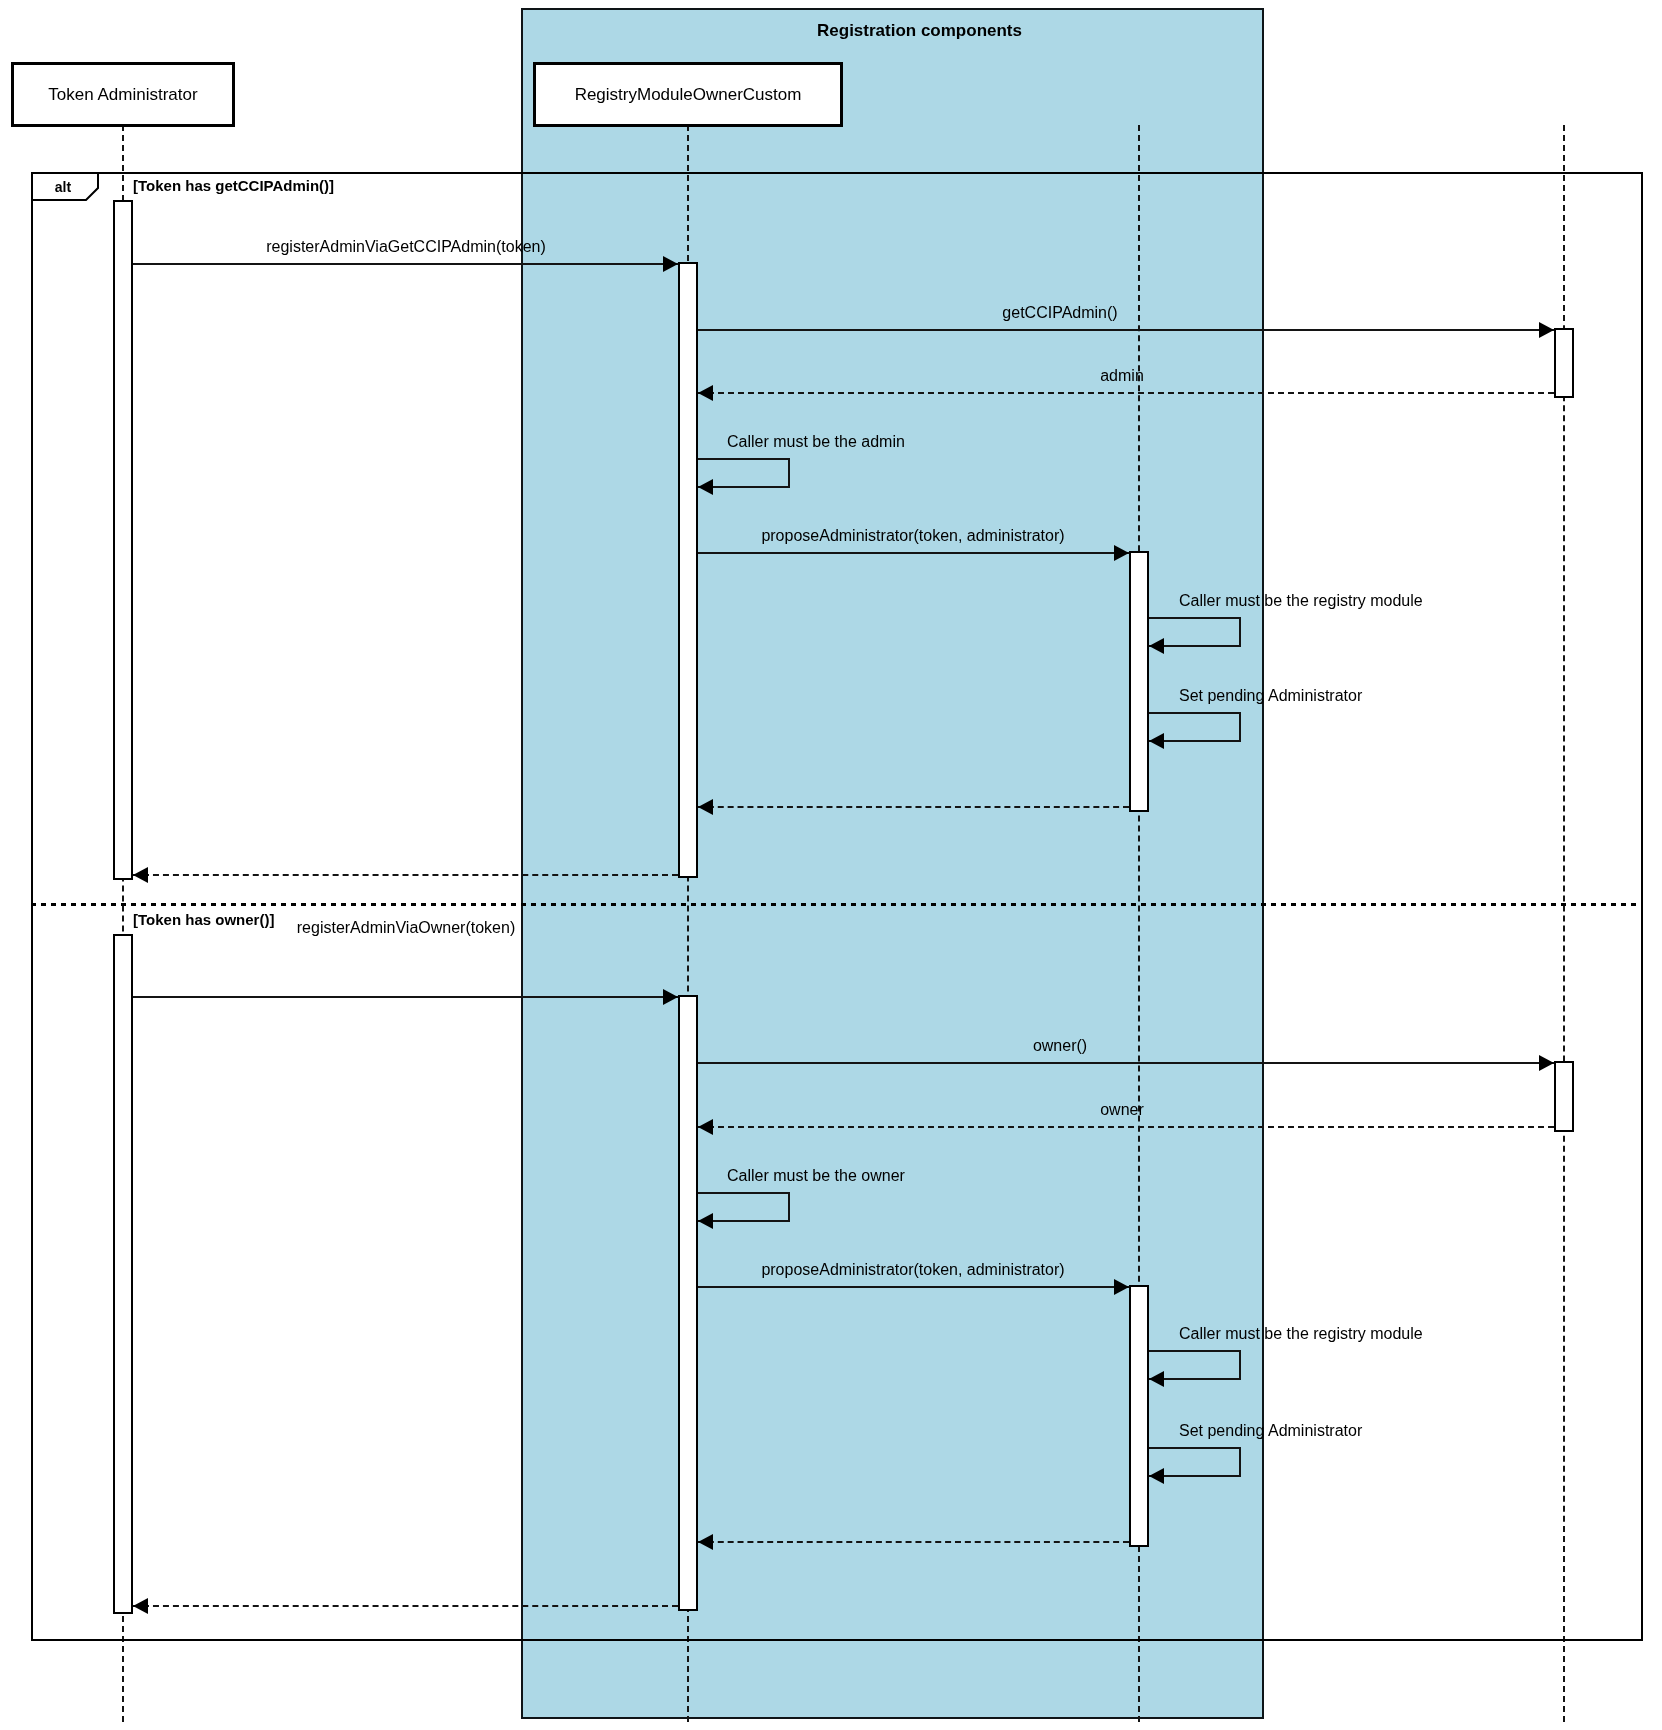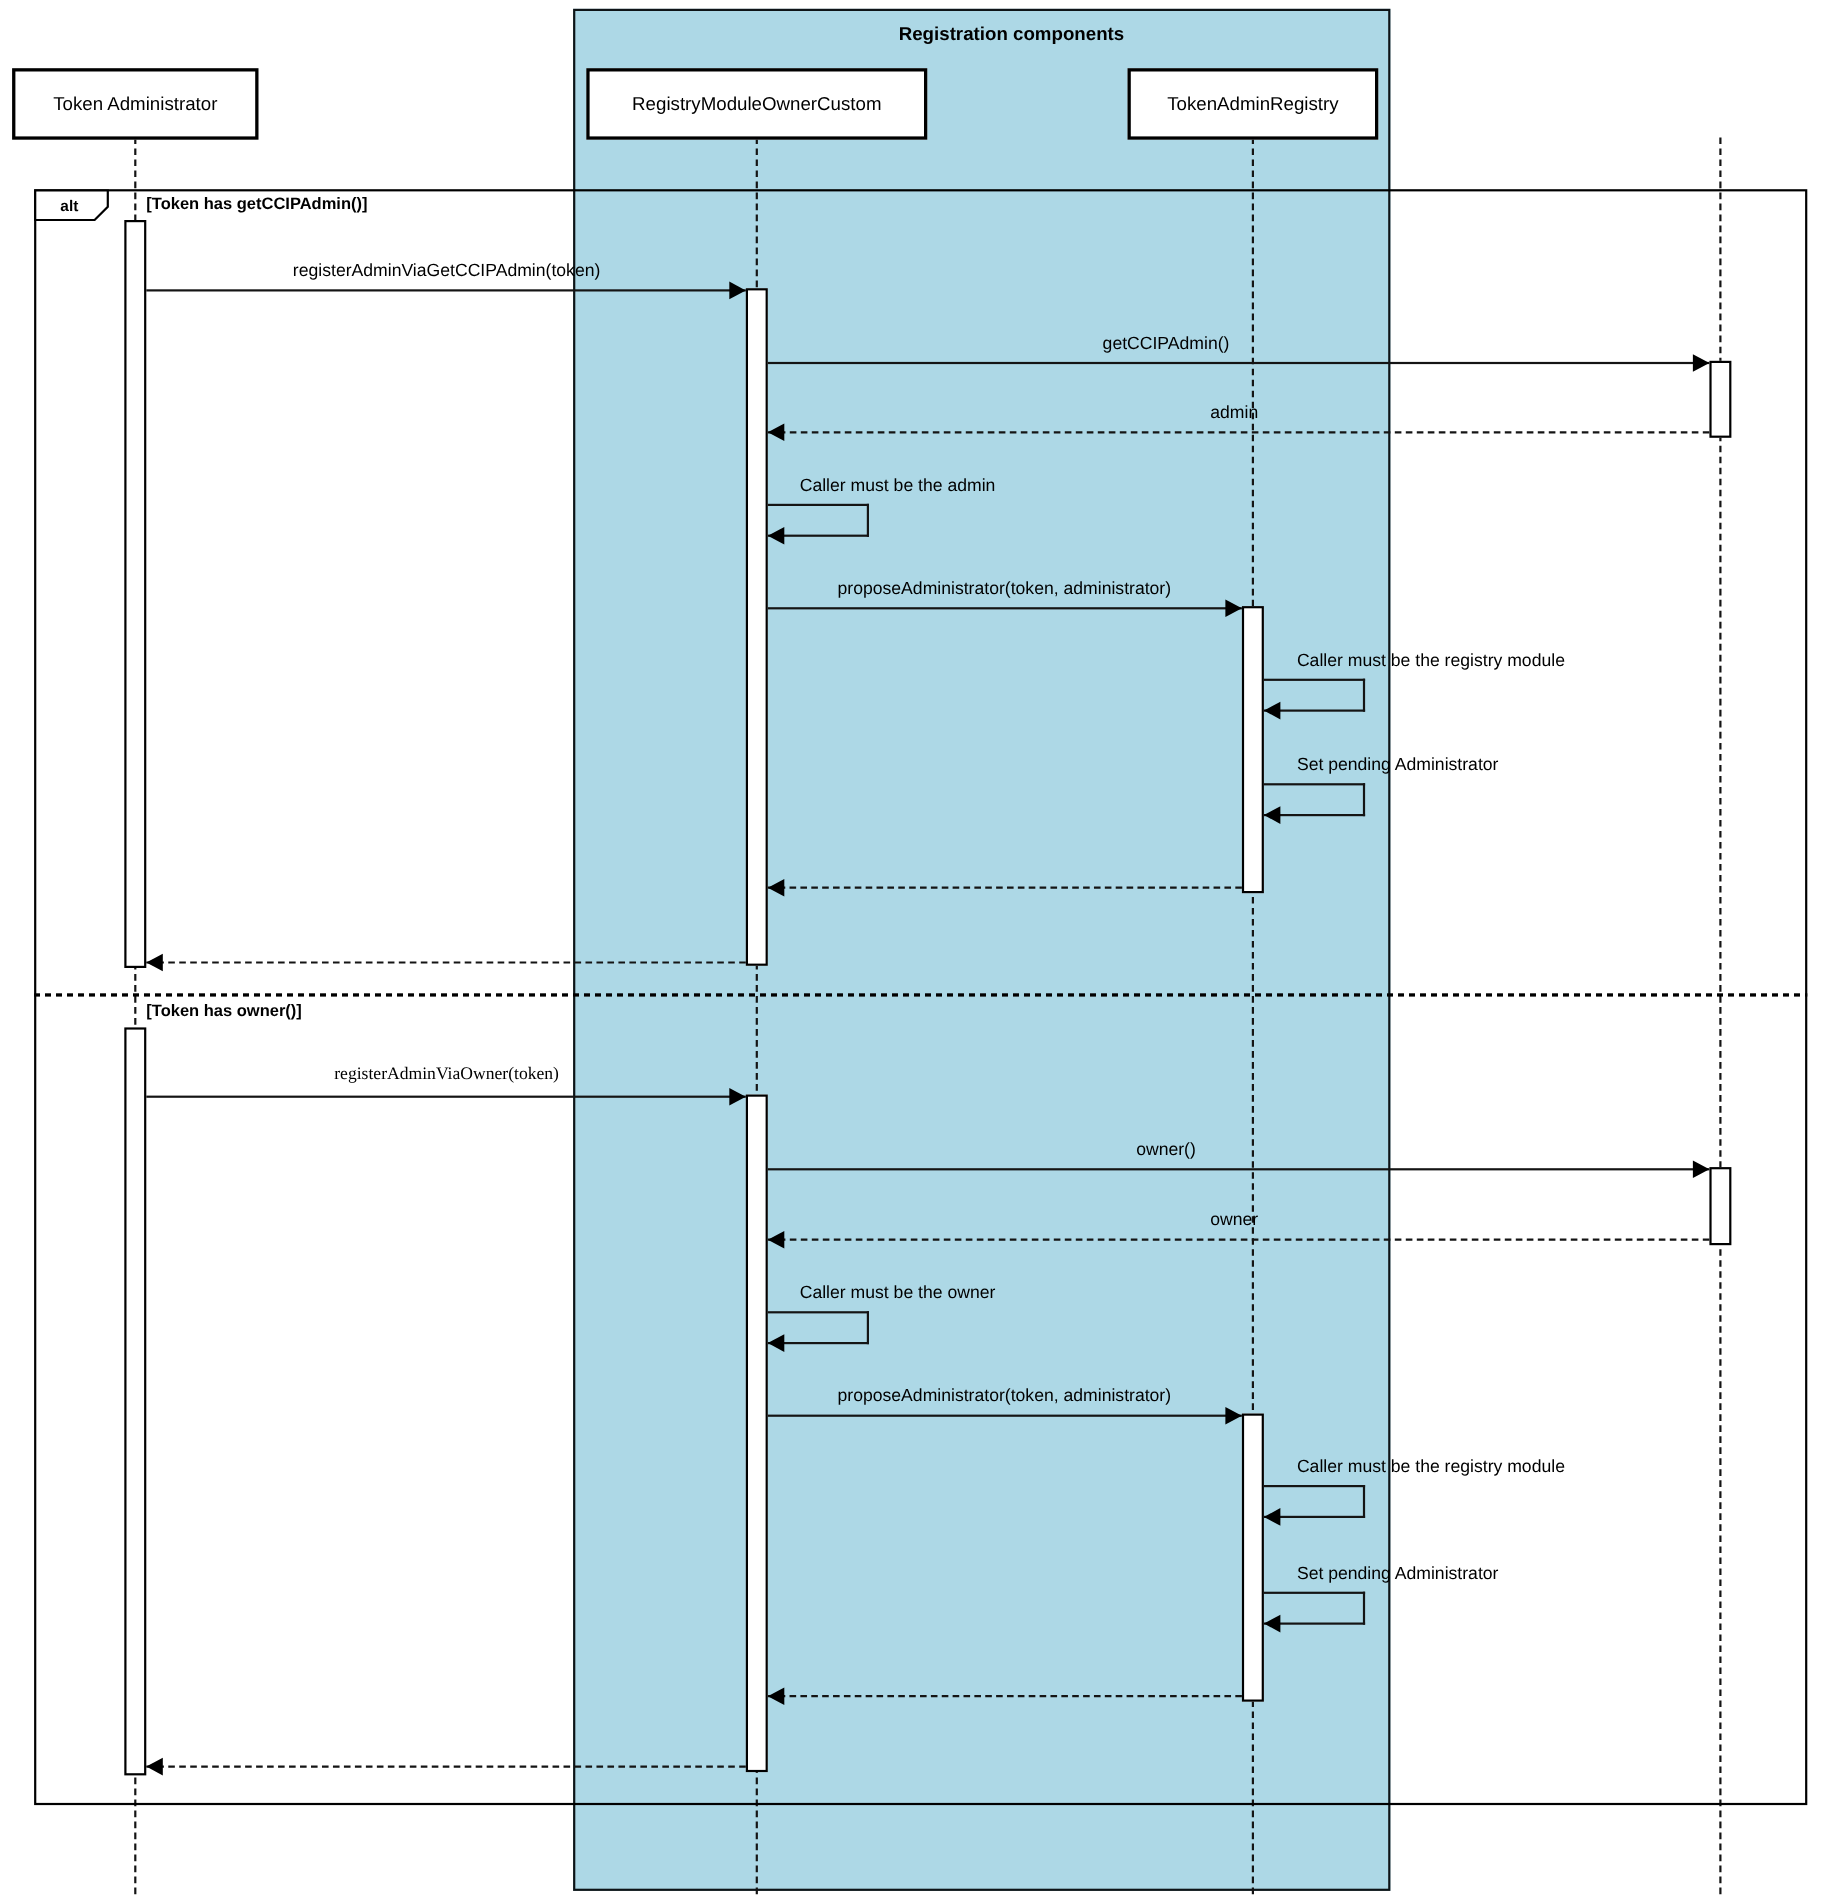--- a/index.html
+++ b/index.html
@@ -89,21 +89,21 @@
 
   <div class="abs guard" style="left:133px; top:911px;">[Token has owner()]</div>
 
   <div class="abs activation" style="left:113px; top:934px; height:676px;"></div>
   <div class="abs activation" style="left:678px; top:995px; height:612px;"></div>
   <div class="abs activation" style="left:1554px; top:1061px; height:67px;"></div>
   <div class="abs activation" style="left:1129px; top:1285px; height:258px;"></div>
 
   <div class="abs mline" style="left:133px; top:996px; width:545px;"></div>
   <div class="abs arr r" style="left:663px; top:989px;"></div>
-  <div class="abs mlabel ctr" style="left:406px; top:967px;font-family:Liberation Serif, serif;">registerAdminViaOwner(token)</div>
+  <div class="abs mlabel ctr" style="left:406px; top:918px;">registerAdminViaOwner(token)</div>
 
   <div class="abs mline" style="left:698px; top:1062px; width:856px;"></div>
   <div class="abs arr r" style="left:1539px; top:1055px;"></div>
   <div class="abs mlabel ctr" style="left:1060px; top:1036px;">owner()</div>
 
   <div class="abs mline dash" style="left:698px; top:1126px; width:856px;"></div>
   <div class="abs arr l" style="left:698px; top:1119px;"></div>
   <div class="abs mlabel ctr" style="left:1122px; top:1100px;">owner</div>
 
   <div class="abs mlabel" style="left:727px; top:1166px;">Caller must be the owner</div>
@@ -132,17 +132,14 @@
     <path d="M1,1 H67 V16 L55,28 H1 Z" fill="#ffffff" stroke="#000000" stroke-width="2"></path>
     <text x="32" y="20" text-anchor="middle" font-size="14" font-weight="bold" fill="#000000">alt</text>
   </svg>
 
   <div class="abs participant" style="left:533px; top:62px; width:310px; height:65px;">
     <span>RegistryModuleOwnerCustom</span>
   </div>
   <div class="abs participant" style="left:11px; top:62px; width:224px; height:65px;">
     <span>Token Administrator</span>
   </div>
-  <div class="abs participant" style="left:1025px; top:62px; width:228px; height:65px;">
-    <span>TokenAdminRegistry</span>
-  </div>
 
 </div>
 
 </body></html>

